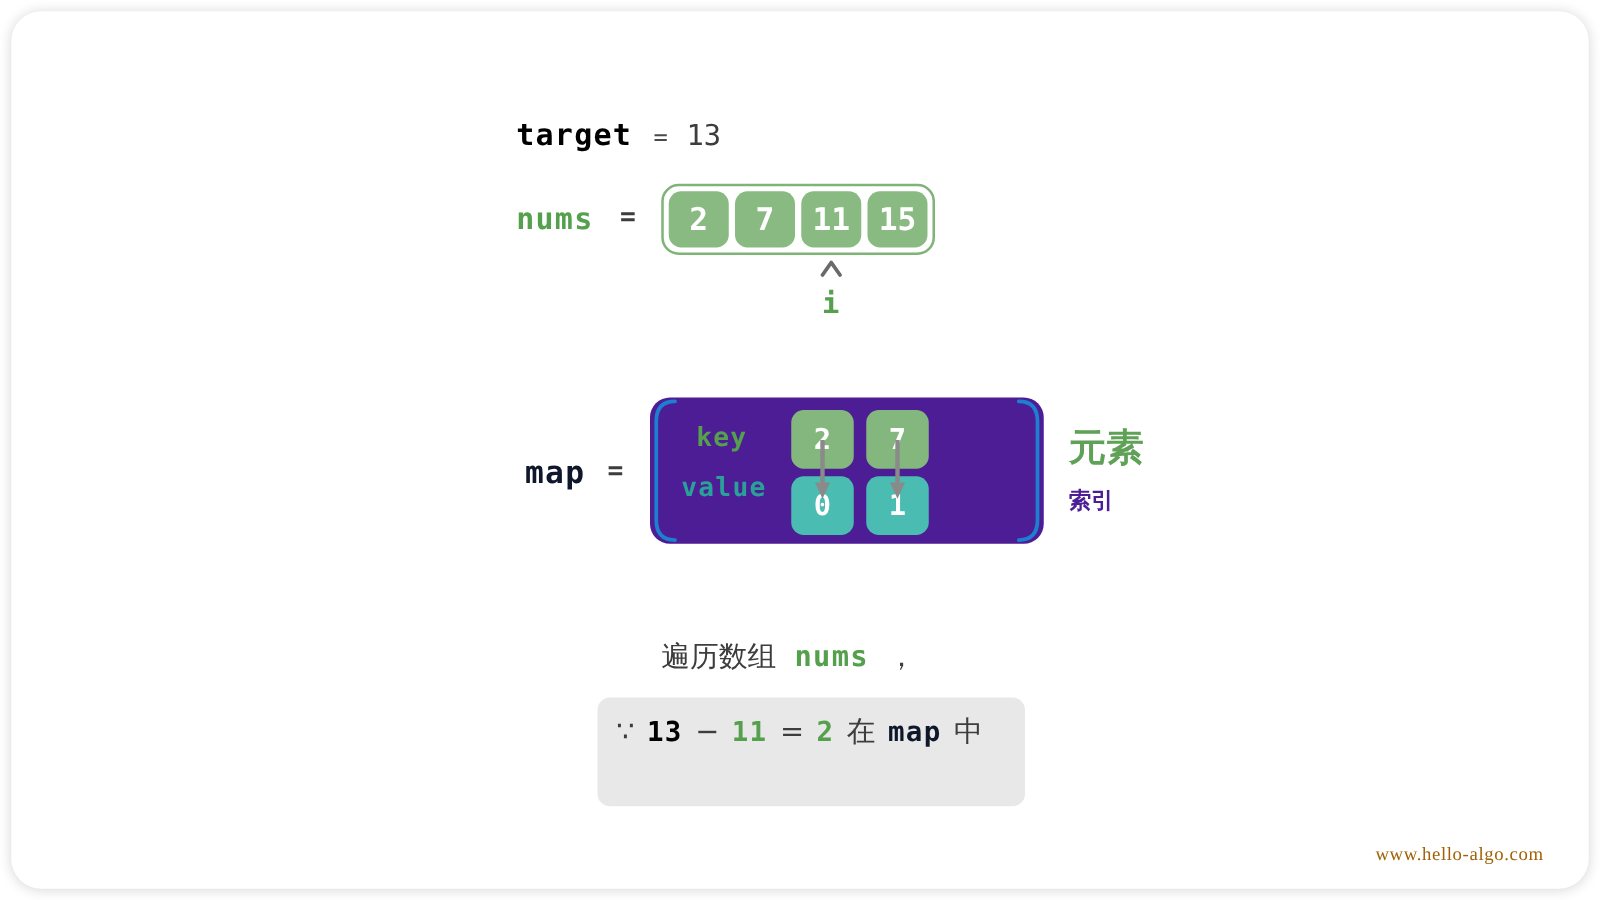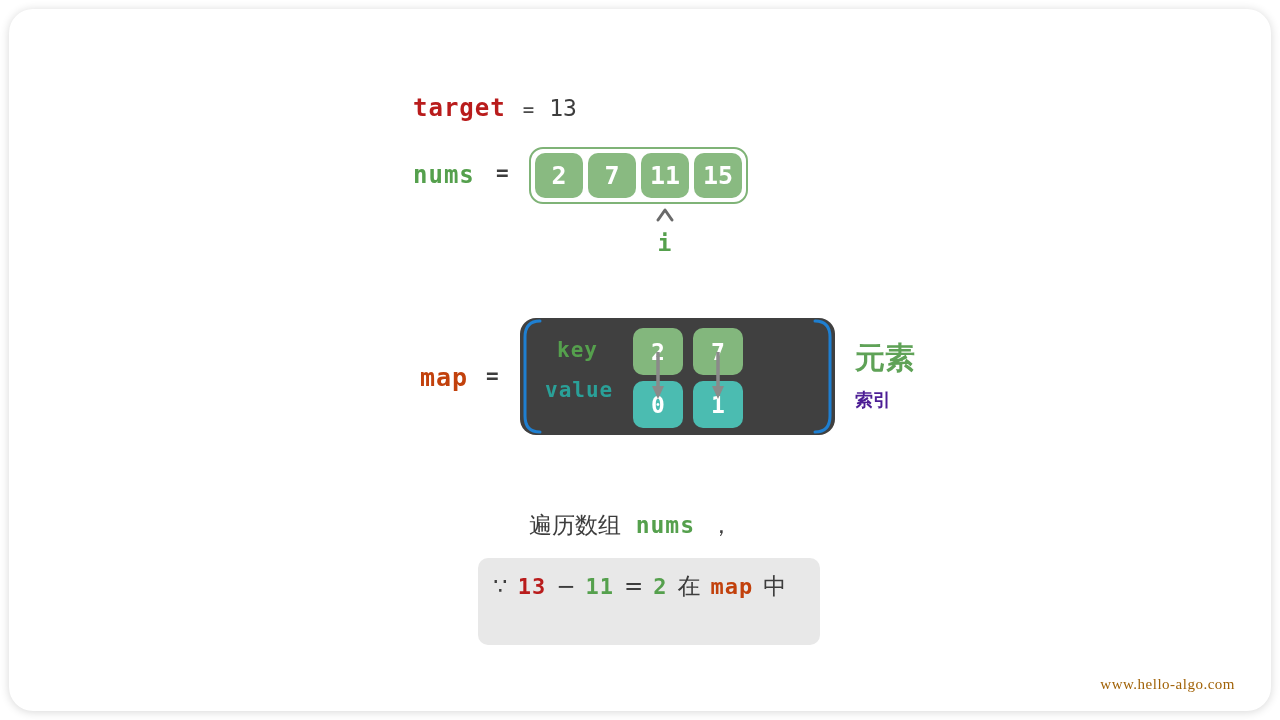--- a/index.html
+++ b/index.html
@@ -12,22 +12,22 @@
     box-shadow: 0 1px 10px rgba(0,0,0,0.16);
   }
 
   .abs { position: absolute; }
 
   .code {
     font-family: "DejaVu Sans Mono", monospace;
     font-weight: bold;
     letter-spacing: 1px;
   }
-  .blue   { color: #b91c1c; }
-  .azure  { color: #c2410c; }
+  .blue   { color: #000000; }
+  .azure  { color: #0f172a; }
   .green  { color: #55a04d; }
   .teal   { color: #2aa098; }
 
   
   .target-row { left: 413px; top: 94px; display: flex; align-items: baseline; font-size: 24px; }
   .target-row .eq { font-size: 19px; color: #4a4a4a; margin: 0 15px 0 17px; font-family: "DejaVu Sans Mono", monospace; }
   .target-row .val { font-size: 23px; color: #3d3d3d; font-family: "DejaVu Sans Mono", monospace; }
 
   
   .nums-label { left: 413px; top: 161px; font-size: 24px; }
@@ -44,21 +44,21 @@
   }
 
   .caret { left: 656px; top: 208px; width: 18px; height: 14px; }
   .pointer-i { left: 656px; top: 230px; width: 18px; text-align: center; font-size: 23px; }
 
   
   .map-label { left: 420px; top: 363px; font-size: 25px; }
   .map-eq { left: 486px; top: 364px; font-size: 21px; font-weight: bold; color: #3d3d3d; font-family: "DejaVu Sans Mono", monospace; }
   .map-box {
     left: 520px; top: 318px; width: 315px; height: 117px;
-    background: #404040; border-radius: 16px;
+    background: #4c1d95; border-radius: 16px;
   }
   .map-box .bracket { position: absolute; top: 0; width: 24px; height: 117px; }
   .map-box .bracket.left  { left: 0; }
   .map-box .bracket.right { right: 0; }
   .key-label   { position: absolute; left: 37px; top: 20px; font-size: 21px; }
   .value-label { position: absolute; left: 25px; top: 60px; font-size: 21px; }
   .map-cell {
     position: absolute; width: 50px; height: 47px; border-radius: 10px;
     display: flex; align-items: center; justify-content: center;
     color: #ffffff; font-family: "DejaVu Sans Mono", monospace; font-weight: bold; font-size: 23px;

